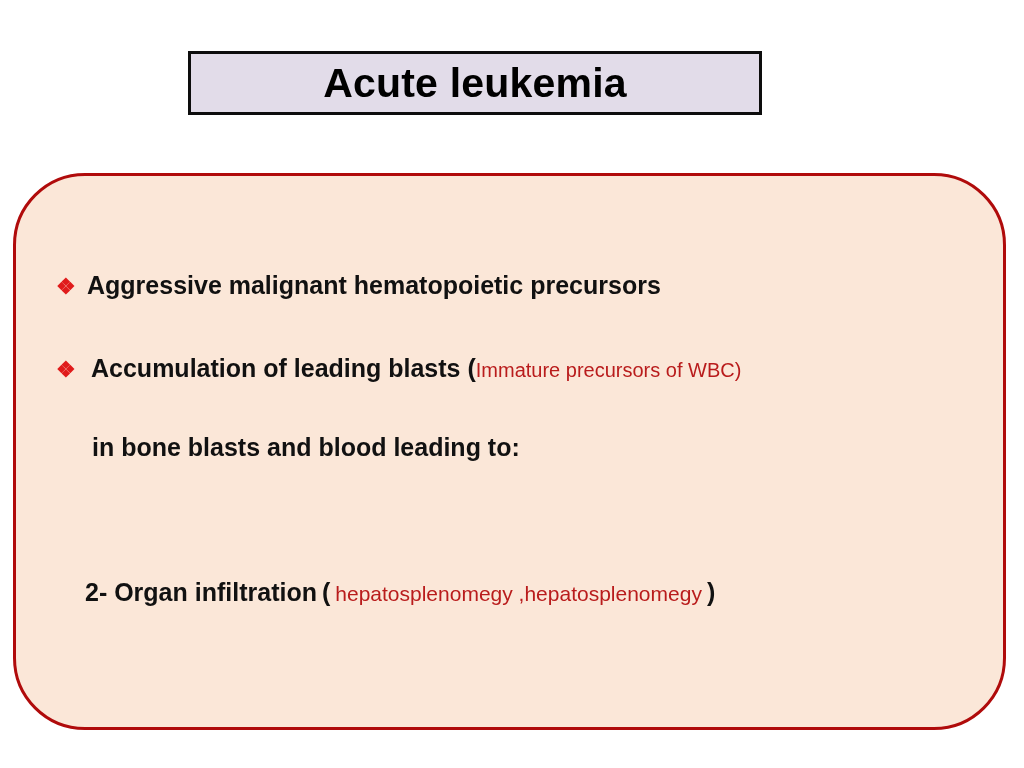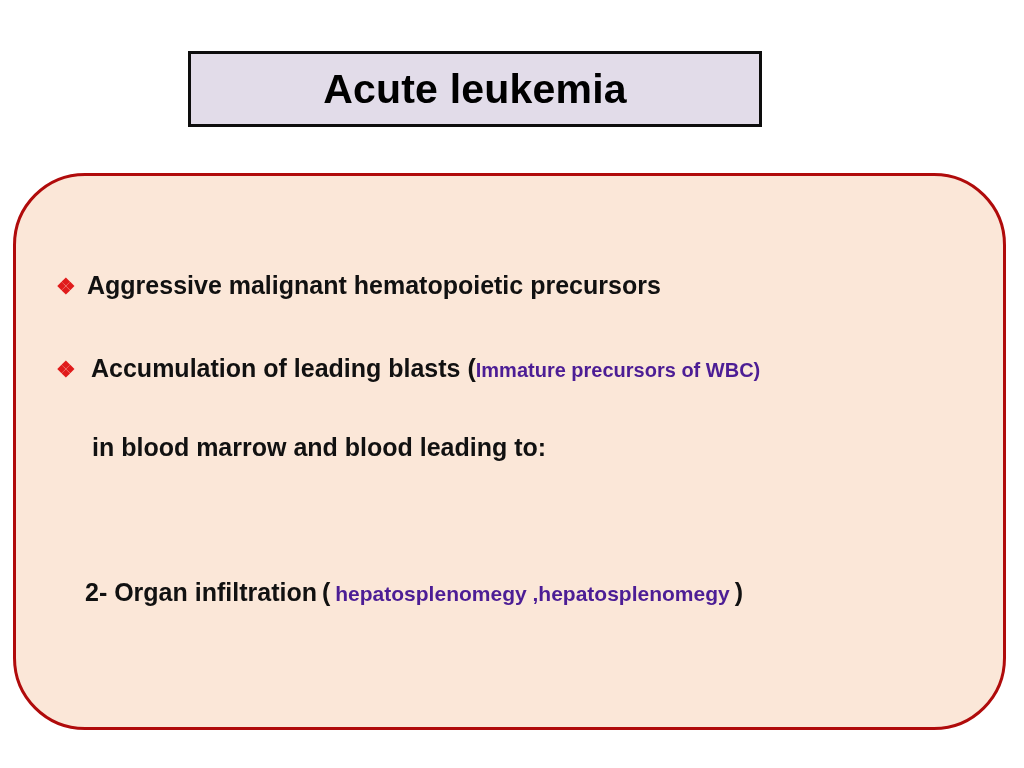--- a/index.html
+++ b/index.html
@@ -14,21 +14,21 @@
     font-family: "Liberation Sans", sans-serif;
     position: relative;
   }
 
   
   #title-box {
     position: absolute;
     left: 188px;
     top: 51px;
     width: 574px;
-    height: 76px;
+    height: 64px;
     box-sizing: border-box;
     background: #E2DCE9;
     border: 3px solid #0d0d0d;
     display: flex;
     align-items: center;
     justify-content: center;
   }
   #title-text {
     font-size: 41px;
     font-weight: bold;
@@ -80,22 +80,22 @@
     flex: 0 0 26px;
     display: inline-block;
   }
 
   .indent-sm { padding-left: 5px; }
   .indent-md { padding-left: 9px; }
   .plain-indent { padding-left: 36px; }
   .num-indent { padding-left: 29px; }
 
   .blue {
-    color: #4c1d95;
-    font-weight: bold;
+    color: #b91c1c;
+    font-weight: normal;
   }
   .blue-sm { font-size: 20px; }
   .blue-md { font-size: 21px; }
 
   .blk-paren { color: #111111; font-weight: bold; font-size: 25px; }
 
   .sp { display: inline-block; width: 5px; }
 </style>
 </head>
 <body>
@@ -113,21 +113,21 @@
       <span class="indent-sm">Aggressive  malignant  hematopoietic precursors</span>
     </div>
 
     <div class="line line-gap-2">
       <span class="bullet">❖</span>
       <span class="indent-md">Accumulation of leading blasts (</span>
       <span class="blue blue-sm">Immature precursors of WBC)</span>
     </div>
 
     <div class="line line-gap-3">
-      <span class="plain-indent">in blood marrow and blood leading to:</span>
+      <span class="plain-indent">in bone blasts and blood leading to:</span>
     </div>
 
     <div class="line line-gap-4">
       <span class="sp"></span>
     </div>
 
     <div class="line line-gap-5">
       <span class="num-indent">2- Organ infiltration</span>
       <span class="sp"></span>
       <span class="blk-paren">(</span>

